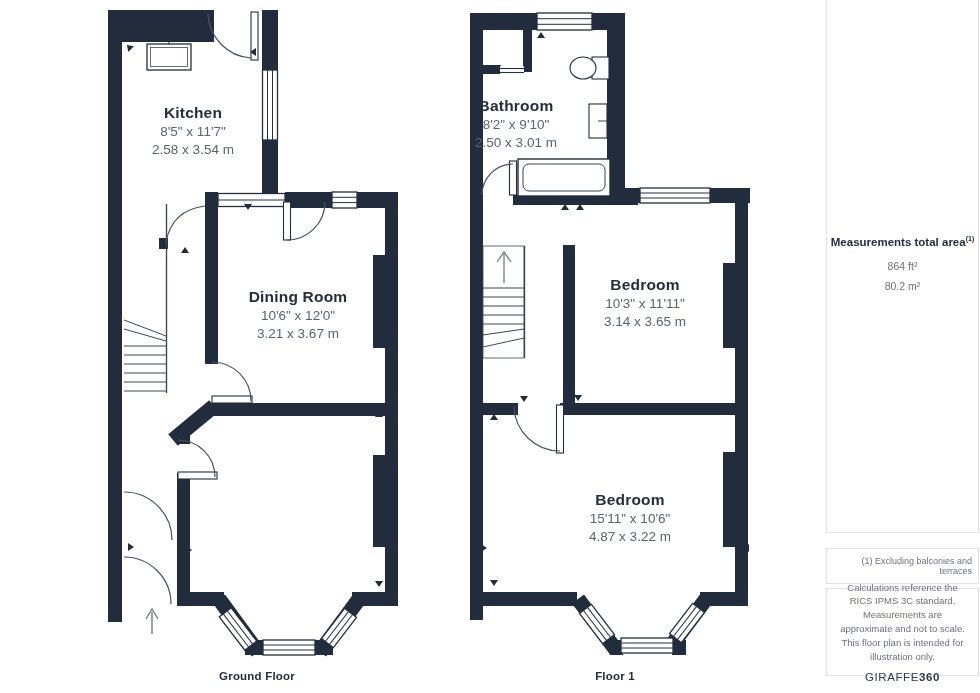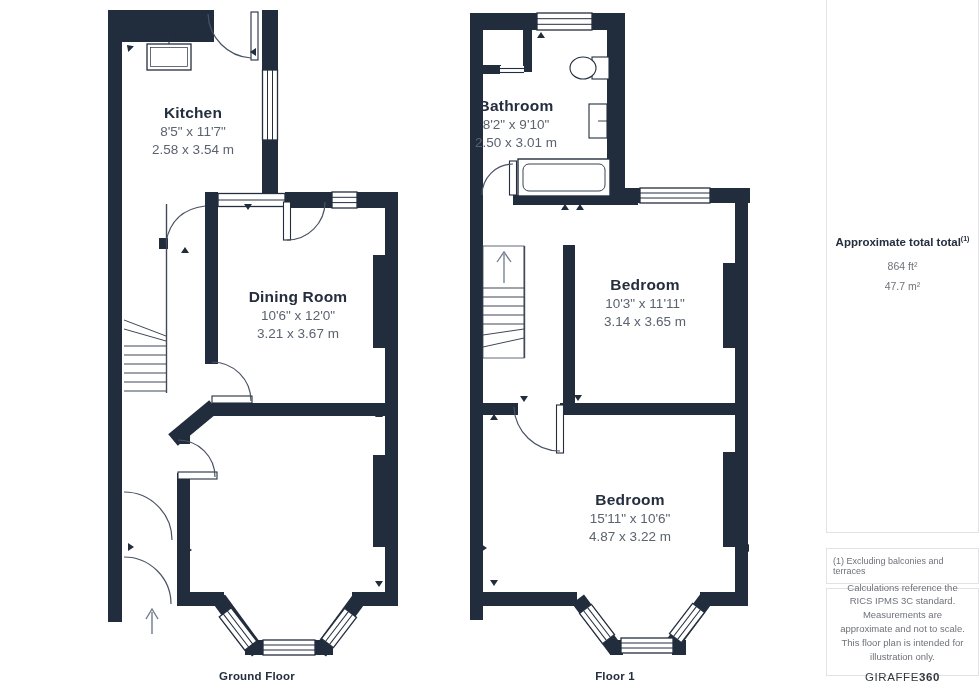--- a/index.html
+++ b/index.html
@@ -17,21 +17,21 @@
   .floor-caption{
     position:absolute;transform:translate(-50%,-50%);font-size:11.5px;font-weight:bold;
     color:#242E3E;white-space:nowrap;letter-spacing:.2px;
   }
   .side-panel{position:absolute;left:826px;top:0;width:154px;height:693px;}
   .panel-box{position:absolute;left:0;right:1px;background:#ffffff;border:1px solid #E3E3E5;box-sizing:border-box;}
   .area-box{top:-1px;height:534px;display:flex;flex-direction:column;justify-content:center;align-items:center;text-align:center;}
   .area-title{font-size:11.5px;font-weight:bold;color:#242E3E;margin-bottom:9px;}
   .area-title sup{font-size:7px;}
   .area-value{font-size:10.5px;color:#6E7278;line-height:1.9;}
-  .footnote-box{top:548px;height:36px;display:flex;align-items:center;justify-content:center;text-align:left;}
+  .footnote-box{top:548px;height:36px;display:flex;align-items:center;justify-content:center;text-align:right;}
   .footnote-text{font-size:9px;color:#6E7278;padding:0 6px;}
   .disclaimer-box{top:588px;height:88px;display:flex;flex-direction:column;align-items:center;justify-content:center;text-align:center;padding:6px 9px;}
   .disclaimer-text{font-size:9.5px;color:#6E7278;line-height:1.45;}
   .brand{margin-top:8px;font-size:11.5px;color:#33383F;letter-spacing:.6px;text-align:right;}
   .brand .b1{font-weight:400;}
   .brand .b2{font-weight:800;}
 </style>
 </head>
 <body>
 
@@ -296,24 +296,24 @@
     <div class="room-dim">15'11" x 10'6"</div>
     <div class="room-dim">4.87 x 3.22 m</div>
   </div>
 
   <div class="floor-caption" style="left:257px;top:676px">Ground Floor</div>
   <div class="floor-caption" style="left:615px;top:676px">Floor 1</div>
 
   <div class="side-panel">
     <div class="panel-box area-box">
       <div class="area-title">
-        <span>Approximate total total</span><sup>(1)</sup>
+        <span>Measurements total area</span><sup>(1)</sup>
       </div>
       <div class="area-value">864 ft²</div>
-      <div class="area-value">47.7 m²</div>
+      <div class="area-value">80.2 m²</div>
     </div>
     <div class="panel-box footnote-box">
       <div class="footnote-text">(1) Excluding balconies and terraces</div>
     </div>
     <div class="panel-box disclaimer-box">
       <div class="disclaimer-text">Calculations reference the RICS IPMS 3C standard. Measurements are approximate and not to scale. This floor plan is intended for illustration only.</div>
       <div class="brand">
         <span class="b1">GIRAFFE</span><span class="b2">360</span>
       </div>
     </div>

